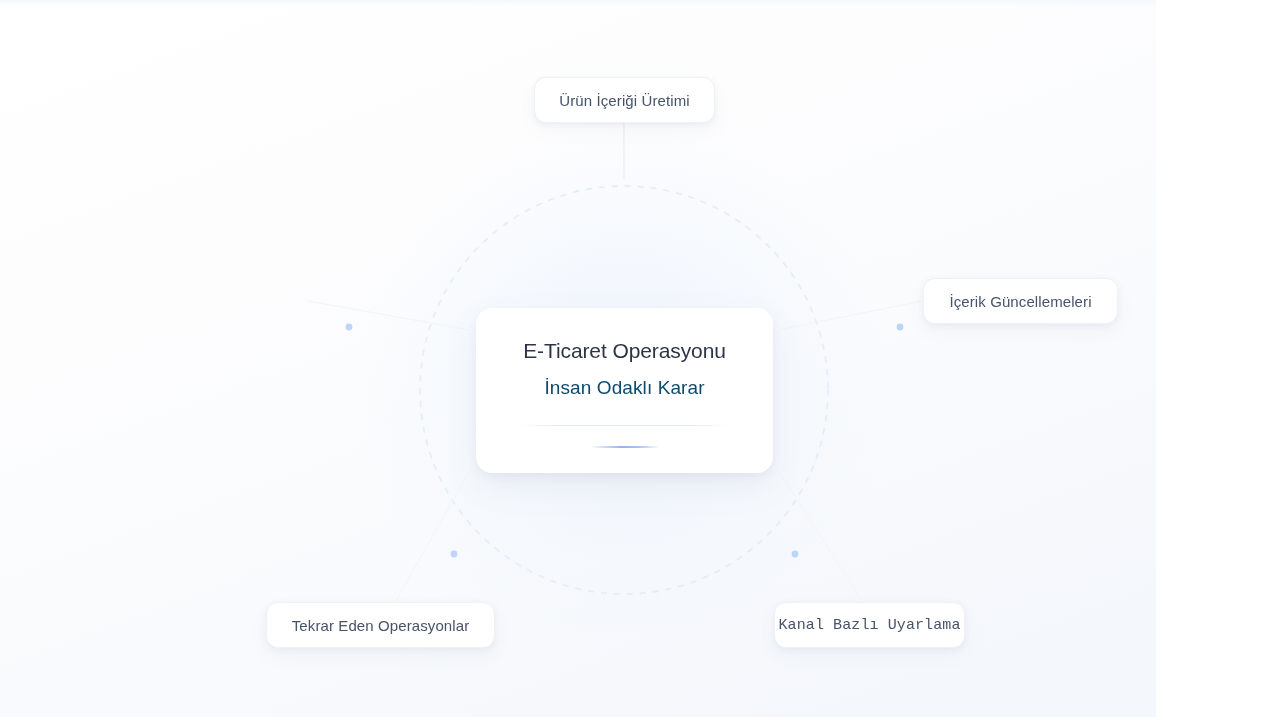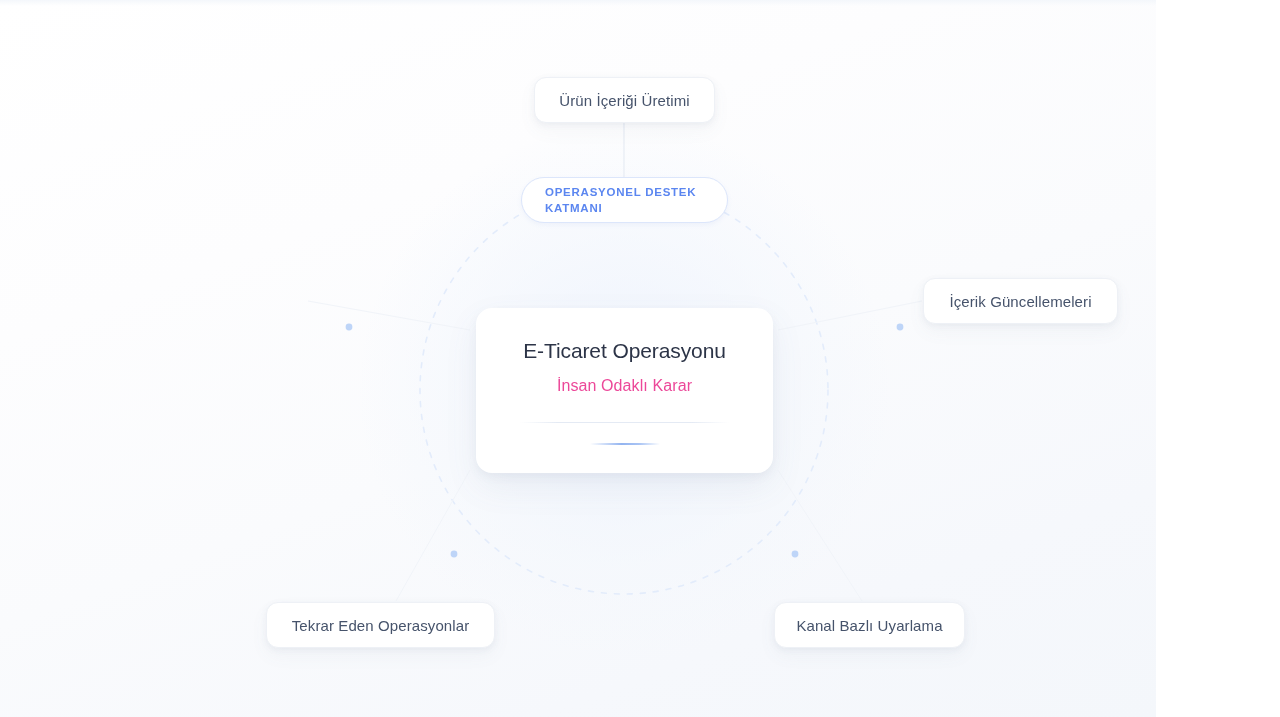--- a/index.html
+++ b/index.html
@@ -75,21 +75,21 @@
     align-items: center;
     justify-content: center;
     white-space: nowrap;
     height: 46px;
   }
 
   #node-top    { left: 534px; top: 77px;  width: 181px; }
   #node-left   { left: 152px; top: 278px; width: 155px; }
   #node-right  { left: 923px; top: 278px; width: 195px; }
   #node-bl     { left: 266px; top: 602px; width: 229px; }
-  #node-br     { left: 774px; top: 602px; width: 191px; }
+  #node-br     { left: 774px; top: 602px; width: 191px; font-family: Liberation Mono, monospace; }
 
   
   #layer-badge {
     position: absolute;
     left: 521px; top: 177px;
     width: 207px; height: 46px;
     box-sizing: border-box;
     background: #ffffff;
     border: 1px solid #dce6fb;
     border-radius: 23px;
@@ -126,22 +126,22 @@
   }
   #hub-title {
     color: #2c3447;
     font-size: 21px;
     line-height: 1;
     letter-spacing: -0.1px;
     font-weight: 400;
   }
   #hub-subtitle {
     margin-top: 17px;
-    color: #ec4899;
-    font-size: 16px;
+    color: #0c4a6e;
+    font-size: 19px;
     line-height: 1;
     letter-spacing: 0.1px;
   }
   #hub-divider {
     margin-top: 28px;
     width: 209px;
     height: 1px;
     background: linear-gradient(90deg,
       rgba(226,233,245,0) 0%,
       #e4eaf4 18%,
@@ -195,23 +195,20 @@
   </div>
 
   <div class="node" id="node-bl">
     <span>Tekrar Eden Operasyonlar</span>
   </div>
 
   <div class="node" id="node-br">
     <span>Kanal Bazlı Uyarlama</span>
   </div>
 
-  <div id="layer-badge">
-    <span class="badge-text">OPERASYONEL DESTEK KATMANI</span>
-  </div>
 
   <div id="hub-card">
     <div id="hub-title">E-Ticaret Operasyonu</div>
     <div id="hub-subtitle">İnsan Odaklı Karar</div>
     <div id="hub-divider"></div>
     <div id="hub-accent"></div>
   </div>
 
 </div>
 

